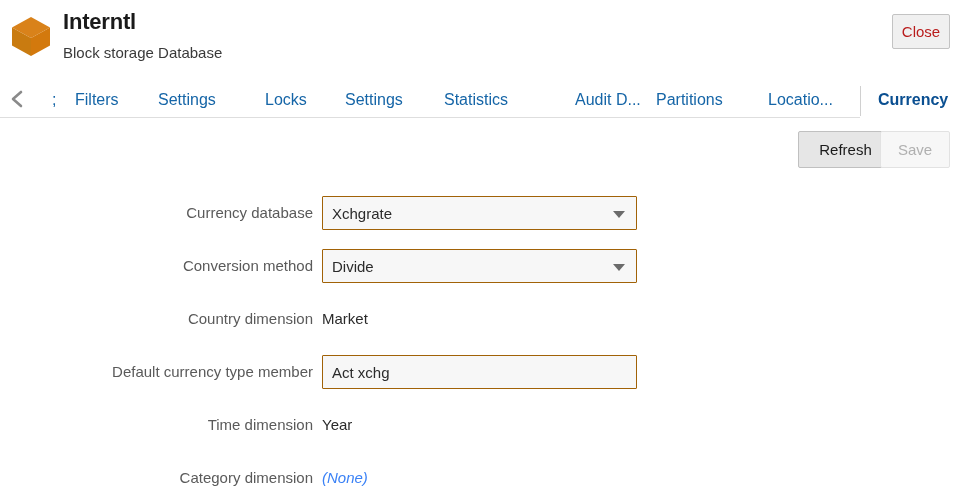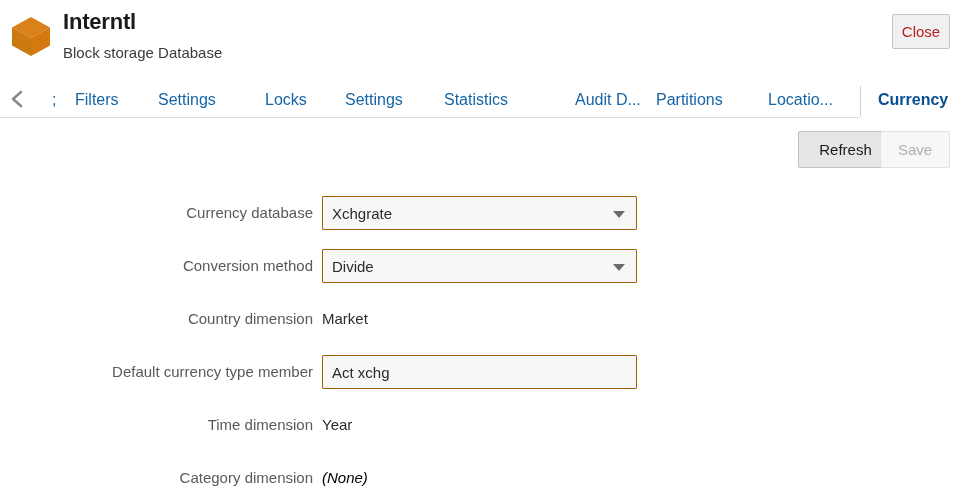--- a/index.html
+++ b/index.html
@@ -200,21 +200,21 @@
   }
   .static-value {
     font-size: 15px;
     color: #2b2b2b;
     line-height: 34px;
     height: 34px;
     white-space: nowrap;
   }
   .static-value.none {
     font-style: italic;
-    color: #000000;
+    color: #3b82f6;
   }
 </style>
 </head>
 <body>
 
 <div class="header">
 
   <div class="app-icon">
     <svg width="42" height="44" viewBox="0 0 42 44">
       <polygon points="21,3 40,13.5 21,24 2,13.5" fill="#d9821a"></polygon>

